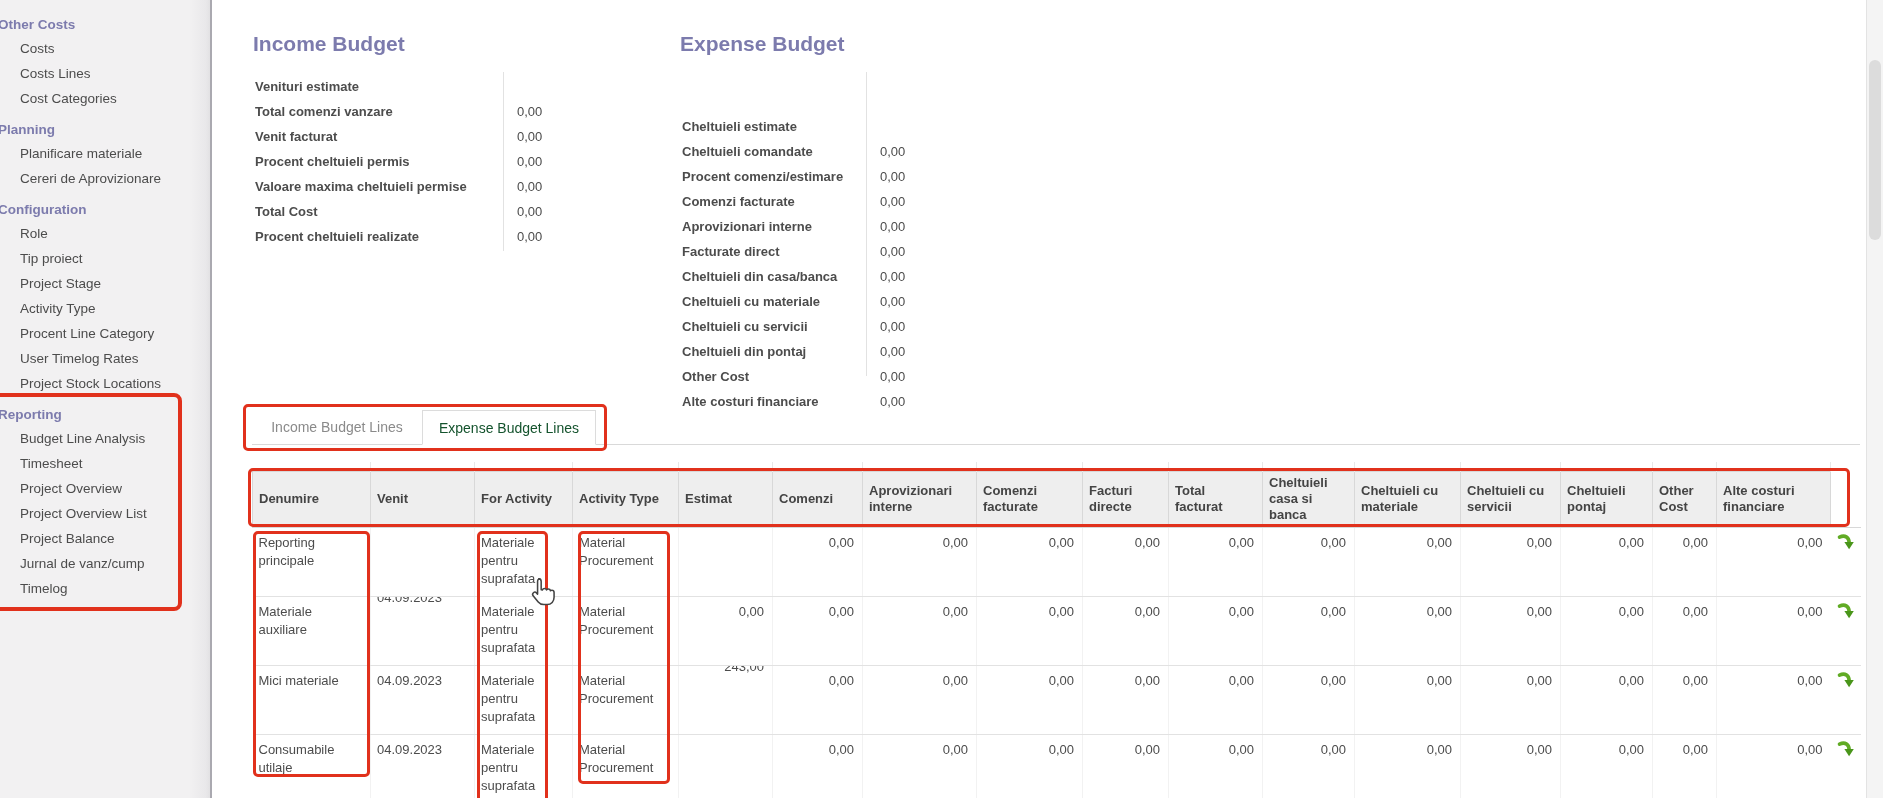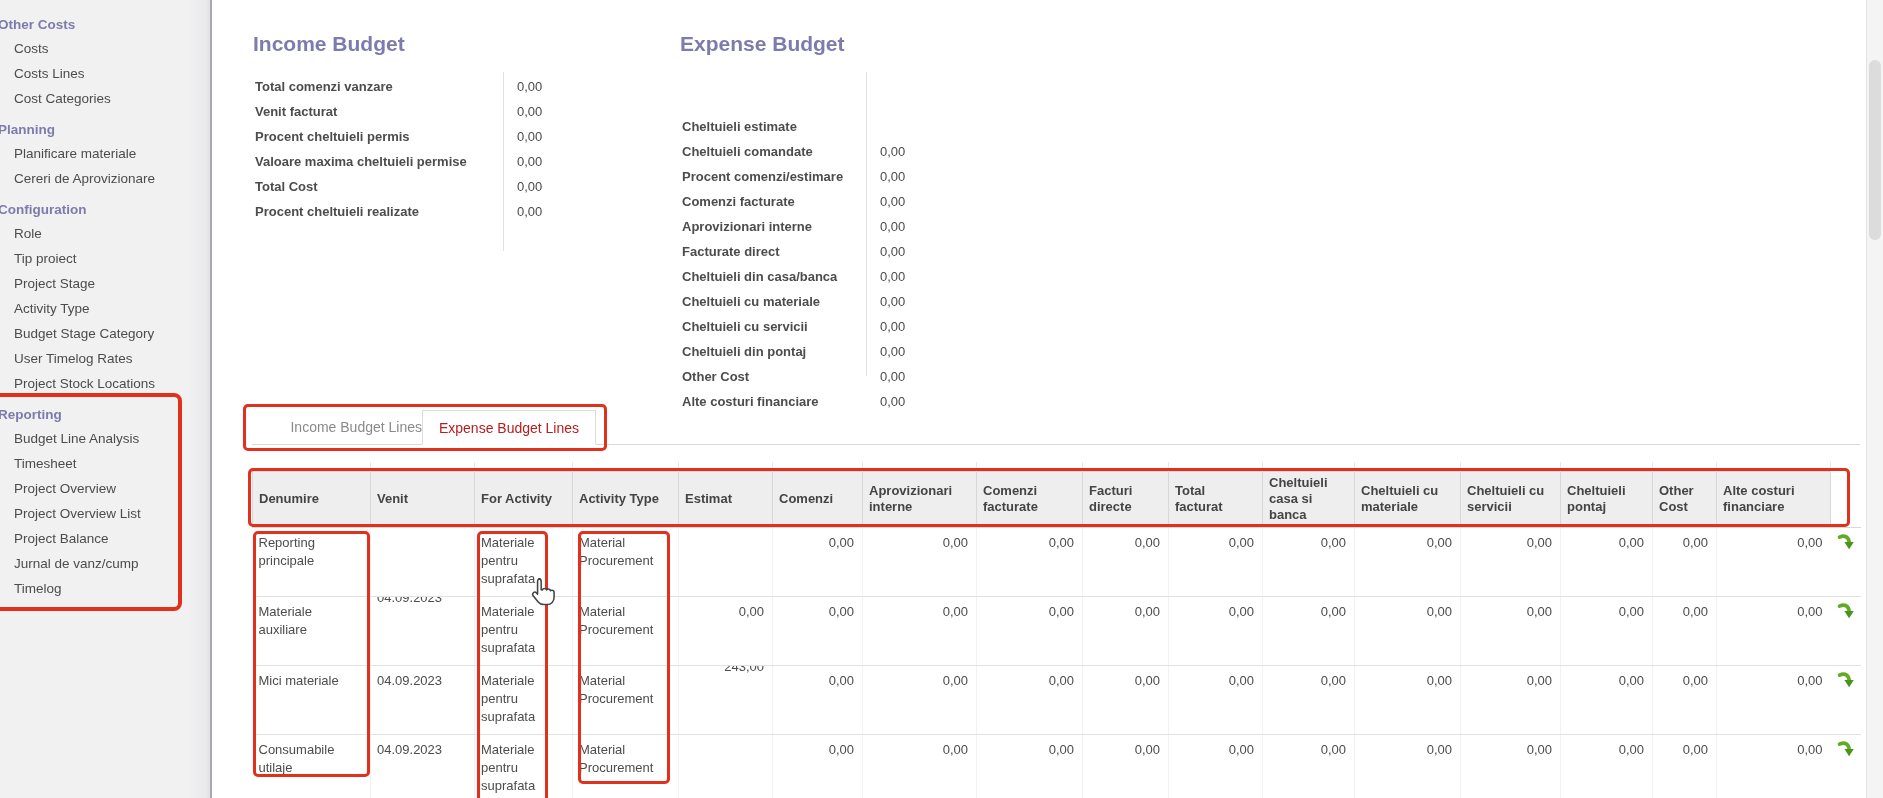--- a/index.html
+++ b/index.html
@@ -5,39 +5,39 @@
   * { margin:0; padding:0; box-sizing:border-box; }
   body { font-family:"Liberation Sans", sans-serif; background:#fff; }
   .root { position:relative; width:1883px; height:798px; overflow:hidden; background:#fff; }
 
   
   .sidebar { position:absolute; left:0; top:0; width:212px; height:798px;
     background:linear-gradient(to right,#f2f1f2 0%,#f2f1f2 90%,#e9e8ea 98%,#e2e1e3 100%);
     border-right:2px solid #aaa9b0; overflow:hidden; }
   .nav { padding-top:6px; font-size:13.5px; }
   .nav-header { color:#7c7bad; font-weight:bold; padding:11px 0 4px 0; margin-left:-2px; }
-  .nav-item { color:#4c4c4c; padding:5px 4px 5px 14px; cursor:pointer; white-space:nowrap; }
+  .nav-item { color:#4c4c4c; padding:5px 4px 5px 20px; cursor:pointer; white-space:nowrap; }
 
   
   .content { position:absolute; left:238px; top:0; width:1645px; height:562px; background:#fff; }
   .group-title { position:absolute; font-size:21px; font-weight:bold; color:#7c7bad; }
   .fields { position:absolute; }
   .f-row { display:flex; height:25px; align-items:center; }
   .f-label { font-size:13px; font-weight:bold; color:#4c4c4c; }
   #income-fields .f-label { width:250px; }
   #expense-fields .f-label { width:186px; }
   .f-value { font-size:13px; color:#4c4c4c; padding-left:12px; }
   .v-sep { position:absolute; width:1px; background:#e2e2e2; }
 
   
   .tabbar { position:absolute; left:14px; top:410px; width:1608px; height:35px;
     border-bottom:1px solid #d9d9d9; display:flex; }
   .tab { height:35px; line-height:34px; text-align:center; font-size:14px; cursor:pointer; }
-  .tab.inactive { width:170px; color:#8a8a8a;text-align:right; }
-  .tab.active { width:174px; color:#b91c1c; background:#fff;
+  .tab.inactive { width:170px; color:#8a8a8a; }
+  .tab.active { width:174px; color:#14532d; background:#fff;
     border:1px solid #dcdcdc; border-bottom:1px solid #fff; margin-bottom:-1px; }
 
   
   .tablewrap { position:absolute; left:14px; top:462px; width:1622px; }
   table { border-collapse:collapse; table-layout:fixed; width:1608px; }
   td.strip { height:9px; border-left:1px solid #e8e8e8; }
   td.strip:first-child { border-left:none; }
   th { height:56px; background:#eee; border:1px solid #d8d8d8; font-size:13px; font-weight:bold;
     color:#444; text-align:left; vertical-align:middle; padding:2px 6px; line-height:1.25; overflow:hidden; }
   th.icon-col { background:#fff; border:none; border-bottom:1px solid #d8d8d8; }
@@ -78,38 +78,42 @@
         <div class="nav-item">Costs Lines</div>
         <div class="nav-item">Cost Categories</div>
         <div class="nav-header">Planning</div>
         <div class="nav-item">Planificare materiale</div>
         <div class="nav-item">Cereri de Aprovizionare</div>
         <div class="nav-header">Configuration</div>
         <div class="nav-item">Role</div>
         <div class="nav-item">Tip proiect</div>
         <div class="nav-item">Project Stage</div>
         <div class="nav-item">Activity Type</div>
-        <div class="nav-item">Budget Stage Category</div>
+        <div class="nav-item">Procent Line Category</div>
         <div class="nav-item">User Timelog Rates</div>
         <div class="nav-item">Project Stock Locations</div>
         <div class="nav-header">Reporting</div>
         <div class="nav-item">Budget Line Analysis</div>
         <div class="nav-item">Timesheet</div>
         <div class="nav-item">Project Overview</div>
         <div class="nav-item">Project Overview List</div>
         <div class="nav-item">Project Balance</div>
         <div class="nav-item">Jurnal de vanz/cump</div>
         <div class="nav-item">Timelog</div>
       </div>
   </div>
 
   <div class="content">
 
     <div class="group-title" style="left:15px; top:32px;">Income Budget</div>
     <div class="fields" id="income-fields" style="left:17px; top:74px;">
+        <div class="f-row">
+          <div class="f-label">Venituri estimate</div>
+          <div class="f-value"></div>
+        </div>
         <div class="f-row">
           <div class="f-label">Total comenzi vanzare</div>
           <div class="f-value">0,00</div>
         </div>
         <div class="f-row">
           <div class="f-label">Venit facturat</div>
           <div class="f-value">0,00</div>
         </div>
         <div class="f-row">
           <div class="f-label">Procent cheltuieli permis</div>

